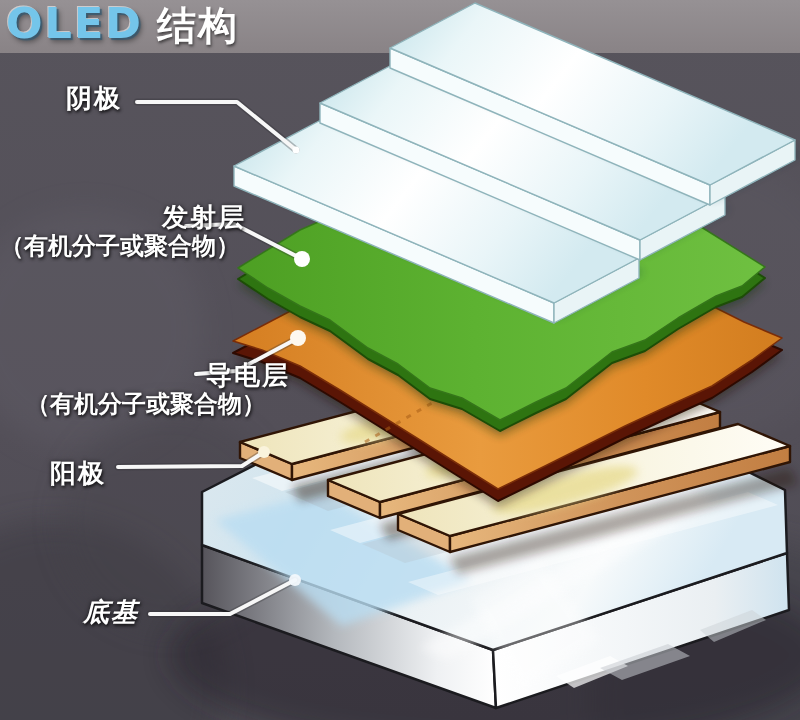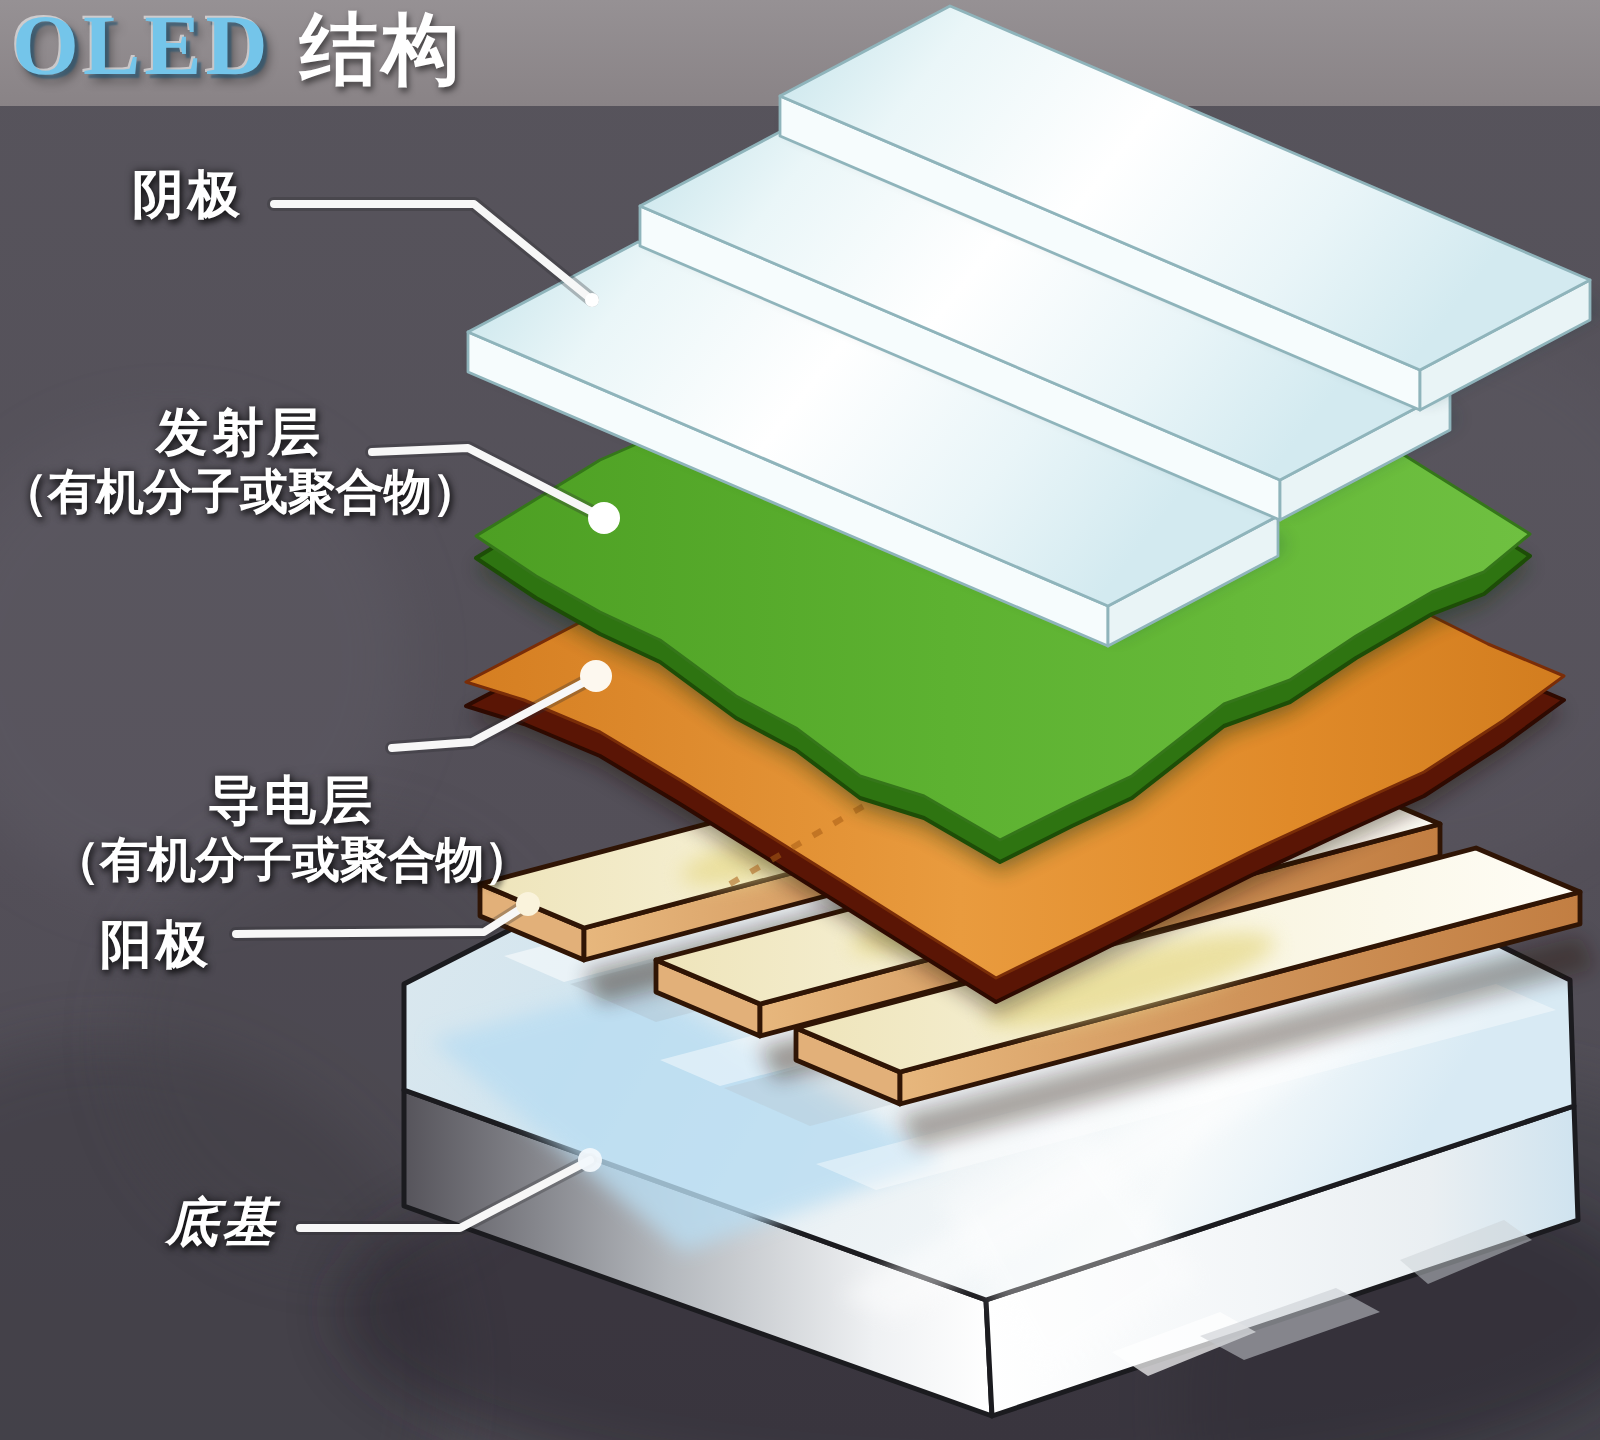--- a/index.html
+++ b/index.html
@@ -5,43 +5,43 @@
   html,body{margin:0;padding:0;}
   body{
     width:800px;height:720px;position:relative;overflow:hidden;
     background:#55525a;
     font-family:"DejaVu Sans","Liberation Sans",sans-serif;
   }
   #stage{position:absolute;left:0;top:0;width:800px;height:720px;}
   svg{display:block;}
   .hud{position:absolute;left:0;top:0;width:800px;height:720px;pointer-events:none;}
   .title{
-    position:absolute;left:6px;top:2px;display:flex;align-items:flex-end;gap:14px;font-family:Liberation Serif, serif;
+    position:absolute;left:6px;top:2px;display:flex;align-items:flex-end;gap:14px;
   }
   .title .logo{
     font-size:43px;font-weight:800;letter-spacing:2px;color:#74c5ea;
     text-shadow:-1px -1px 0 rgba(255,255,255,.55), 2px 2px 1px rgba(38,84,112,.65), 3px 4px 5px rgba(0,0,0,.35);
     line-height:1.0;
   }
   .title .word{
     font-size:39px;font-weight:800;color:#ffffff;margin-top:3px;
     text-shadow:1px 2px 3px rgba(0,0,0,.55);
     line-height:1.0;letter-spacing:2px;
   }
   .lbl{
     position:absolute;color:#ffffff;font-weight:700;
     text-shadow:0 0 4px rgba(0,0,0,.65), 1px 2px 3px rgba(0,0,0,.6);
     white-space:nowrap;
   }
-  .lbl .l1{font-size:26px;letter-spacing:2px;line-height:30px;}
+  .lbl .l1{font-size:26px;letter-spacing:2px;line-height:30px;text-align:right;}
   .lbl .l2{font-size:24px;letter-spacing:0px;line-height:28px;}
   .lbl.center{text-align:center;}
   #lbl-cathode{left:66px;top:83px;}
   #lbl-emissive{left:-6px;top:202px;width:252px;}
-  #lbl-conductive{left:2px;top:360px;width:288px;margin-top:26px;}
+  #lbl-conductive{left:2px;top:360px;width:288px;}
   #lbl-anode{left:50px;top:458px;}
   #lbl-substrate{left:83px;top:597px;font-style:italic;}
 </style>
 </head>
 <body>
 
 <div id="stage">
 <svg width="800" height="720" viewBox="0 0 800 720">
   <defs>
     <linearGradient id="gBg" x1="0" y1="0" x2="0" y2="1">

